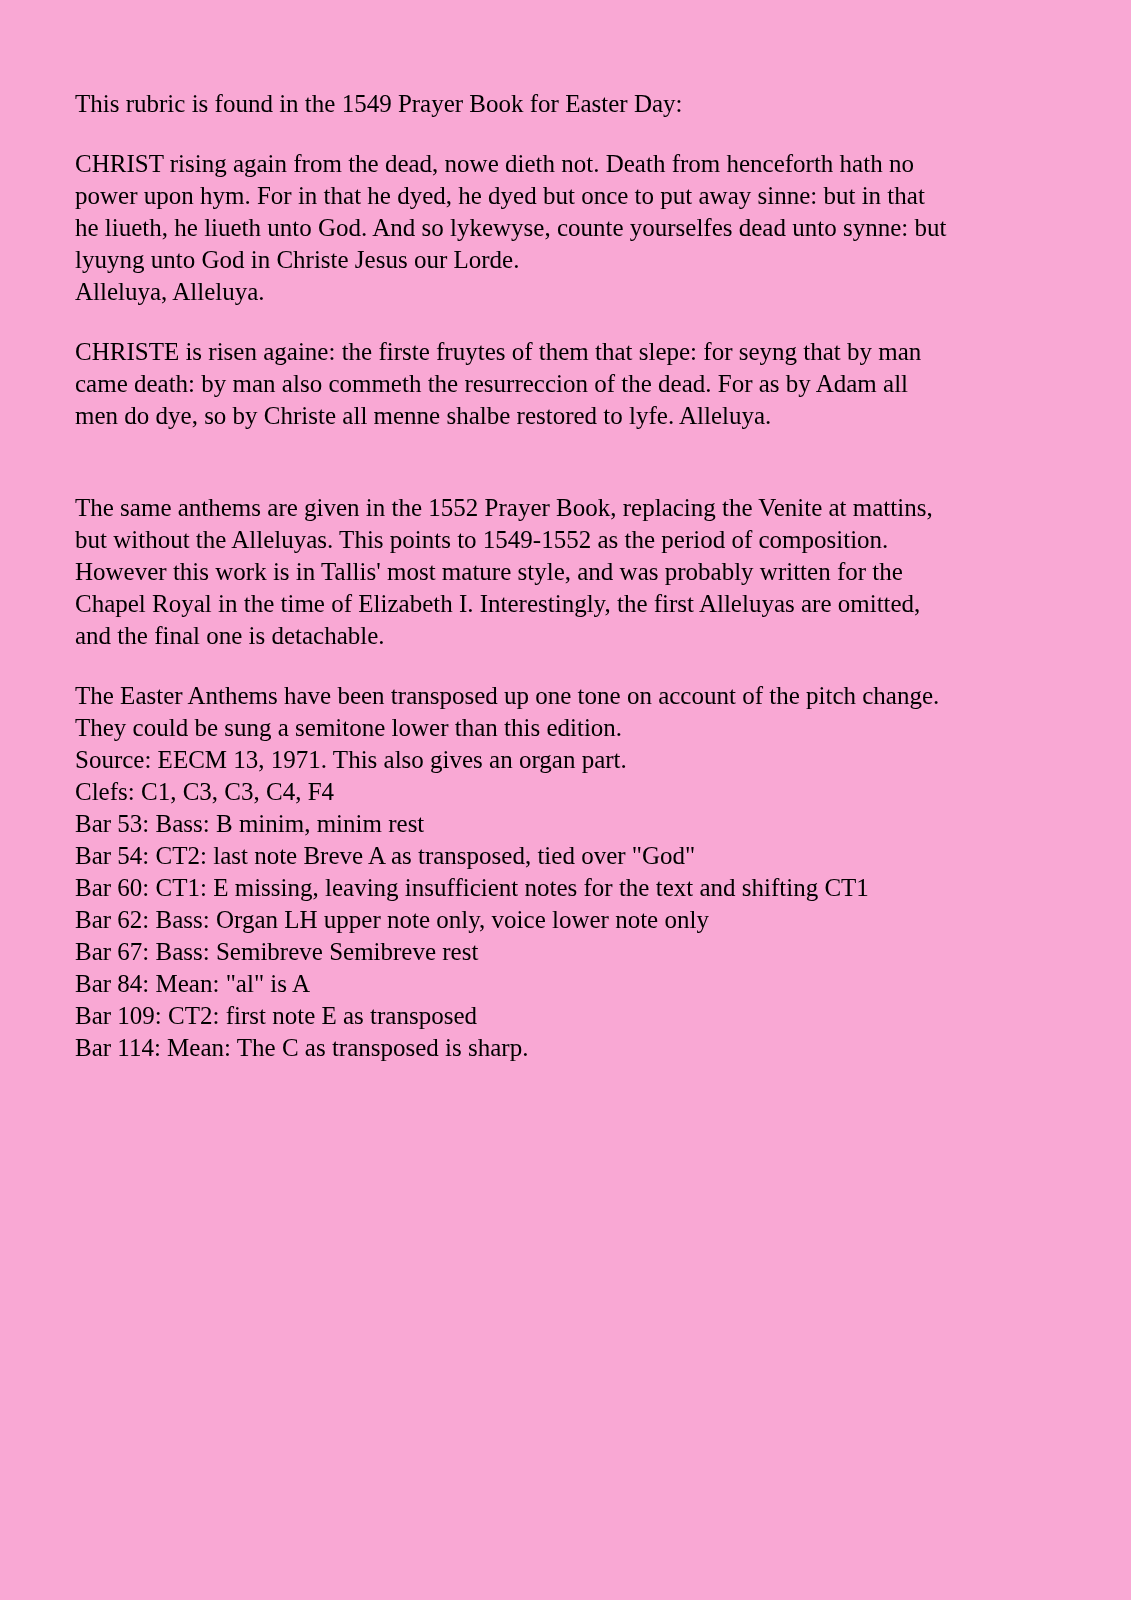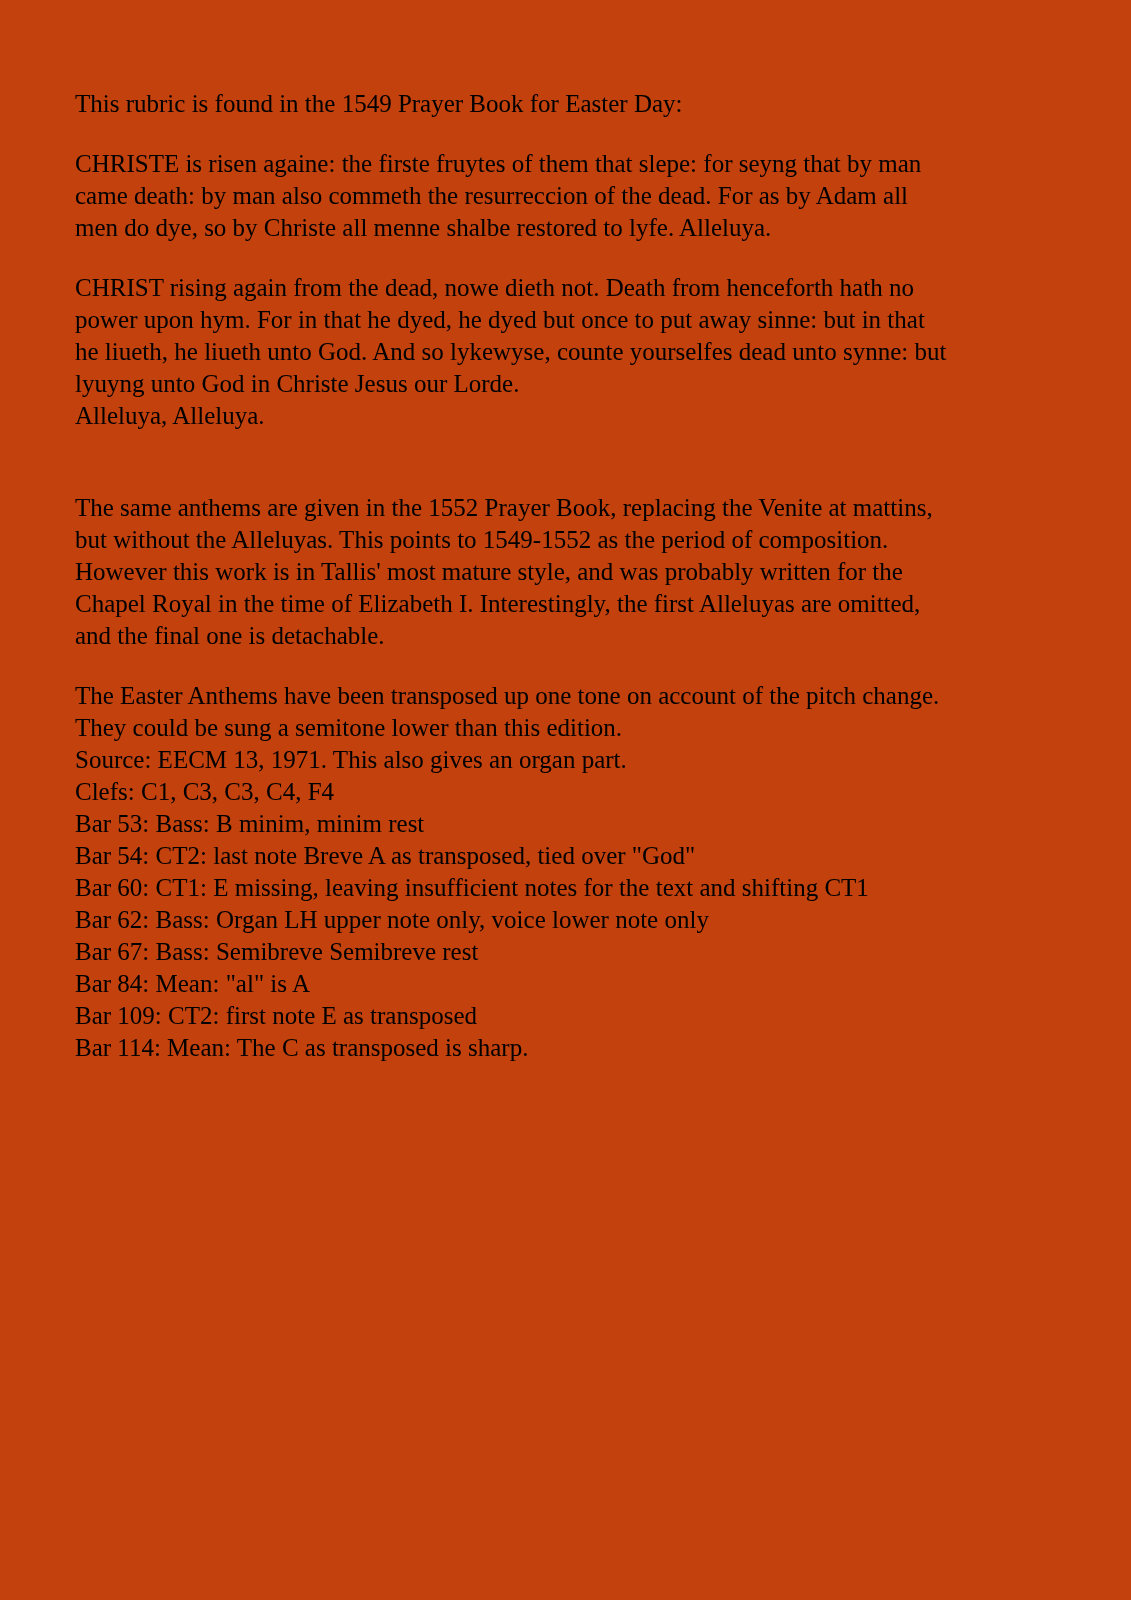--- a/index.html
+++ b/index.html
@@ -12,48 +12,48 @@
     height: 1600px;
     overflow: hidden;
     color: #000000;
     font-family: "Liberation Serif", "DejaVu Serif", serif;
   }
   .page {
     box-sizing: border-box;
     width: 1131px;
     height: 1600px;
     padding: 88px 40px 0 75px;
-    background: #c2410c;
+    background: #f9a8d4;
   }
   p.para {
     margin: 0 0 28px 0;
     font-size: 25px;
     line-height: 32px;
     white-space: pre-line; 
     letter-spacing: 0;
   }
   
   p.para.gap-large {
     margin-top: 60px;
   }
 </style>
 </head>
 <body>
 
 <div class="page">
   <div>
       <p class="para">This rubric is found in the 1549 Prayer Book for Easter Day:</p>
-      <p class="para">CHRISTE is risen againe: the firste fruytes of them that slepe: for seyng that by man
-came death: by man also commeth the resurreccion of the dead. For as by Adam all
-men do dye, so by Christe all menne shalbe restored to lyfe. Alleluya.</p>
       <p class="para">CHRIST rising again from the dead, nowe dieth not. Death from henceforth hath no
 power upon hym. For in that he dyed, he dyed but once to put away sinne: but in that
 he liueth, he liueth unto God. And so lykewyse, counte yourselfes dead unto synne: but
 lyuyng unto God in Christe Jesus our Lorde.
 Alleluya, Alleluya.</p>
+      <p class="para">CHRISTE is risen againe: the firste fruytes of them that slepe: for seyng that by man
+came death: by man also commeth the resurreccion of the dead. For as by Adam all
+men do dye, so by Christe all menne shalbe restored to lyfe. Alleluya.</p>
       <p class="para gap-large">The same anthems are given in the 1552 Prayer Book, replacing the Venite at mattins,
 but without the Alleluyas. This points to 1549-1552 as the period of composition.
 However this work is in Tallis' most mature style, and was probably written for the
 Chapel Royal in the time of Elizabeth I. Interestingly, the first Alleluyas are omitted,
 and the final one is detachable.</p>
       <p class="para">The Easter Anthems have been transposed up one tone on account of the pitch change.
 They could be sung a semitone lower than this edition.
 Source: EECM 13, 1971. This also gives an organ part.
 Clefs: C1, C3, C3, C4, F4
 Bar 53: Bass: B minim, minim rest

